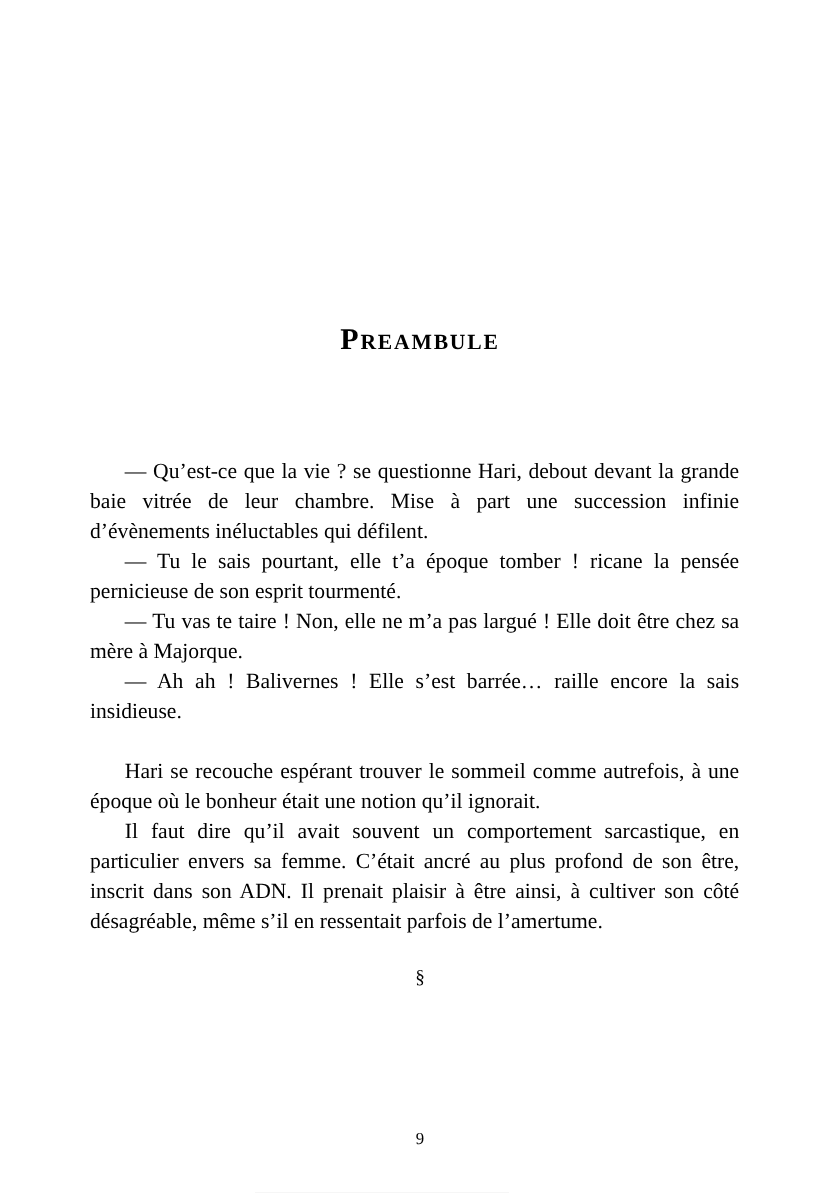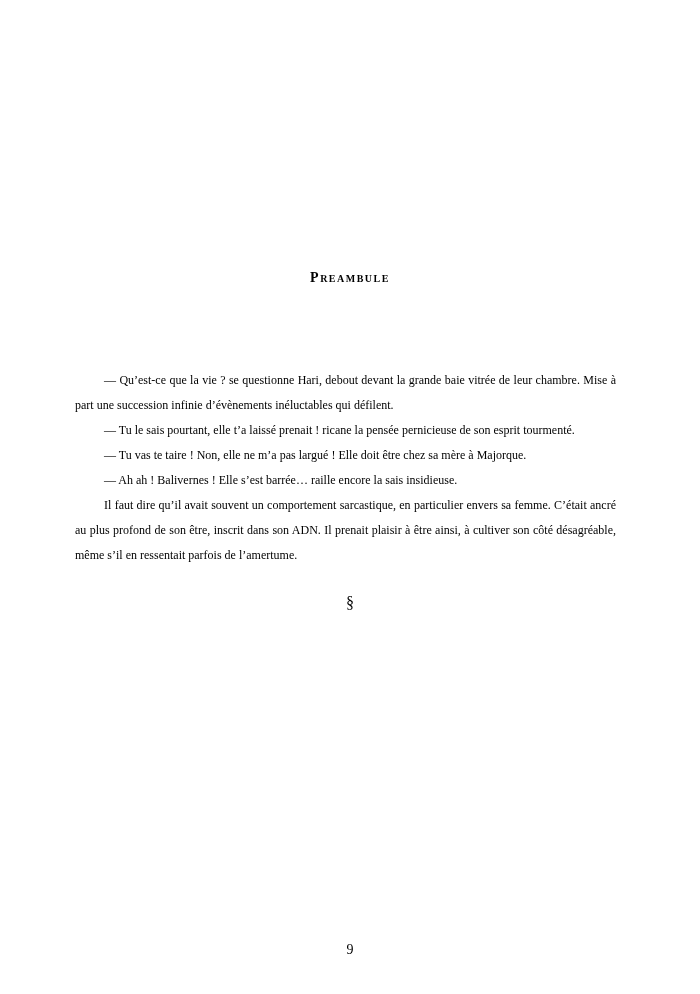--- a/index.html
+++ b/index.html
@@ -15,28 +15,28 @@
     color: #000000;
     font-family: "Liberation Serif", "DejaVu Serif", serif;
     position: relative;
     box-sizing: border-box;
     padding-top: 270px;
     overflow: hidden;
   }
   .title {
     margin: 0;
     text-align: center;
-    font-size: 14px;
+    font-size: 25px;
     font-weight: bold;
     font-variant: small-caps;
     letter-spacing: 1.5px;
   }
   .body-text {
     margin: 82px 84px 0 75px;
-    font-size: 12px;
+    font-size: 18px;
     line-height: 25px;
     text-align: justify;
   }
   .body-text p {
     margin: 0;
     text-indent: 29px;
   }
   .body-text p.spaced {
     margin-top: 25px;
   }
@@ -56,23 +56,24 @@
 </style>
 </head>
 <body>
 
 <div class="page">
 
   <h1 class="title">Preambule</h1>
 
   <div class="body-text">
     <p>— Qu’est-ce que la vie ? se questionne Hari, debout devant la grande baie vitrée de leur chambre. Mise à part une succession infinie d’évènements inéluctables qui défilent.</p>
-    <p>— Tu le sais pourtant, elle t’a laissé prenait ! ricane la pensée pernicieuse de son esprit tourmenté.</p>
+    <p>— Tu le sais pourtant, elle t’a époque tomber ! ricane la pensée pernicieuse de son esprit tourmenté.</p>
     <p>— Tu vas te taire ! Non, elle ne m’a pas largué ! Elle doit être chez sa mère à Majorque.</p>
     <p>— Ah ah ! Balivernes ! Elle s’est barrée… raille encore la sais insidieuse.</p>
+    <p class="spaced">Hari se recouche espérant trouver le sommeil comme autrefois, à une époque où le bonheur était une notion qu’il ignorait.</p>
     <p>Il faut dire qu’il avait souvent un comportement sarcastique, en particulier envers sa femme. C’était ancré au plus profond de son être, inscrit dans son ADN. Il prenait plaisir à être ainsi, à cultiver son côté désagréable, même s’il en ressentait parfois de l’amertume.</p>
   </div>
 
   <div class="section-mark">§</div>
 
   <div class="page-number">9</div>
 
 </div>
 
 </body></html>

